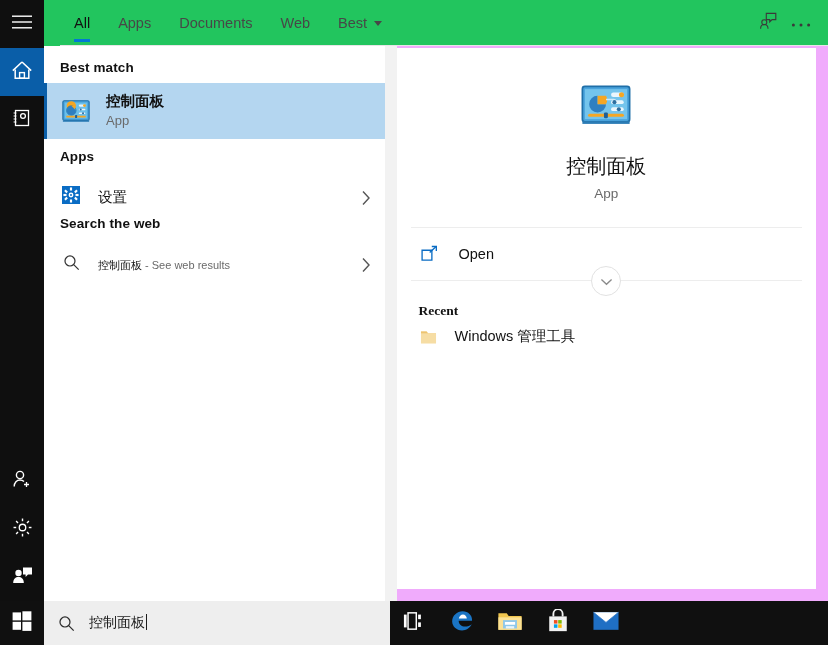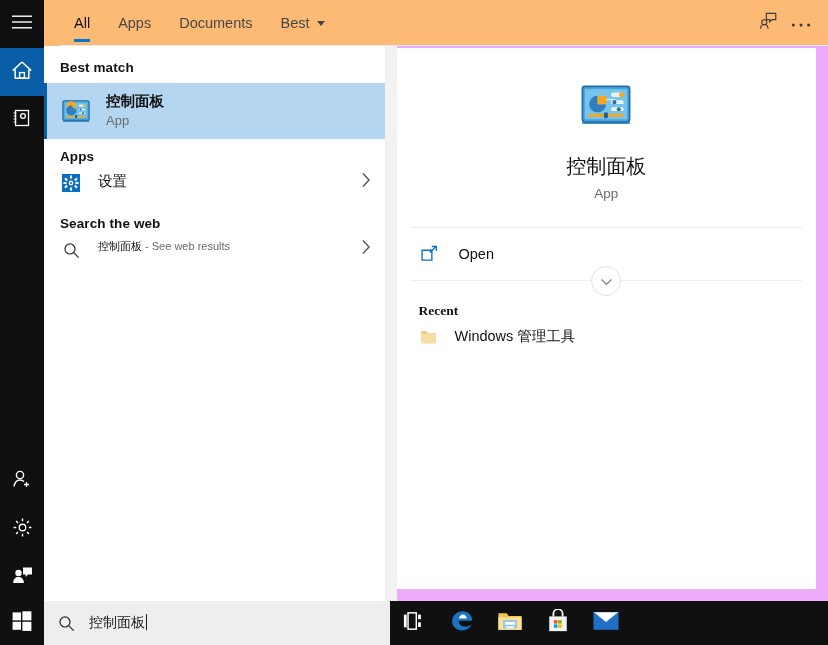--- a/index.html
+++ b/index.html
@@ -35,21 +35,21 @@
   .shell {
     position: absolute; left: 44px; top: 0;
     width: 784px; height: 601px;
     background: #ffffff;
   }
 
   
   .tabbar {
     position: relative;
     height: 46px;
-    background: #fdba74;
+    background: #22c55e;
     display: flex; align-items: center;
     padding-left: 16px;
   }
   .tab {
     position: relative;
     height: 46px;
     display: flex; align-items: center;
     padding: 0 14px;
     font-size: 14.5px;
     color: #474747;
@@ -102,21 +102,21 @@
   .section-head {
     font-size: 13.5px;
     font-weight: bold;
     color: #111111;
     padding: 10px 0 8px 16px;
     letter-spacing: 0.1px;
   }
 
   .res-row {
     position: relative;
-    display: flex; align-items: flex-start;
+    display: flex; align-items: flex-end;
     height: 34px;
     padding-left: 16px;
     padding-right: 14px;
   }
   .res-row.tall { height: 56px; align-items: center; }
   .res-row.selected { background: #b4d6f0; }
   .res-row.selected::before {
     content: "";
     position: absolute; left: 0; top: 0; bottom: 0;
     width: 3px; background: #0a5ea8;
@@ -318,20 +318,23 @@
 
     <div class="tabbar">
       <div class="tab active">
         <span>All</span>
       </div>
       <div class="tab">
         <span>Apps</span>
       </div>
       <div class="tab">
         <span>Documents</span>
+      </div>
+      <div class="tab">
+        <span>Web</span>
       </div>
       <div class="tab">
         <span>Best</span>
         <span class="caret"></span>
       </div>
 
       <div class="tabbar-right">
         <div class="tb-icon">
           <span>
             <svg width="19" height="18" viewBox="0 0 22 20">

